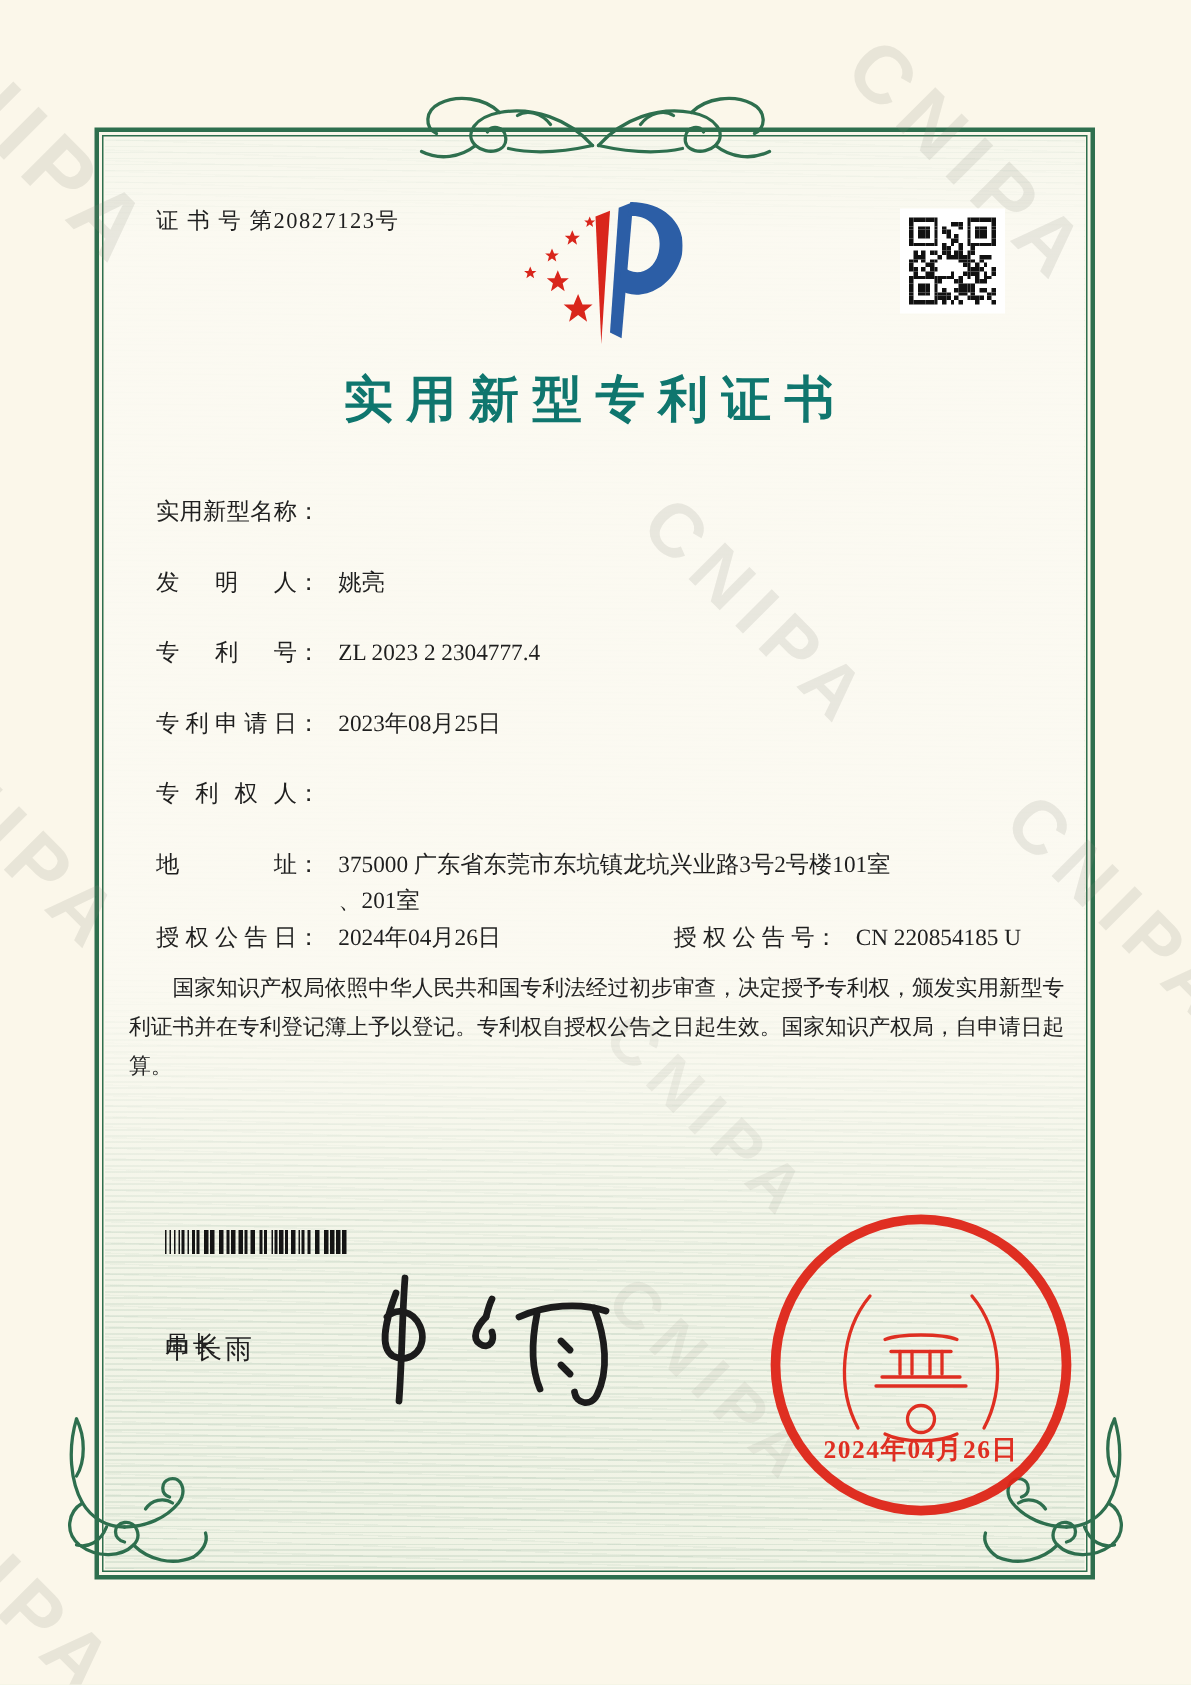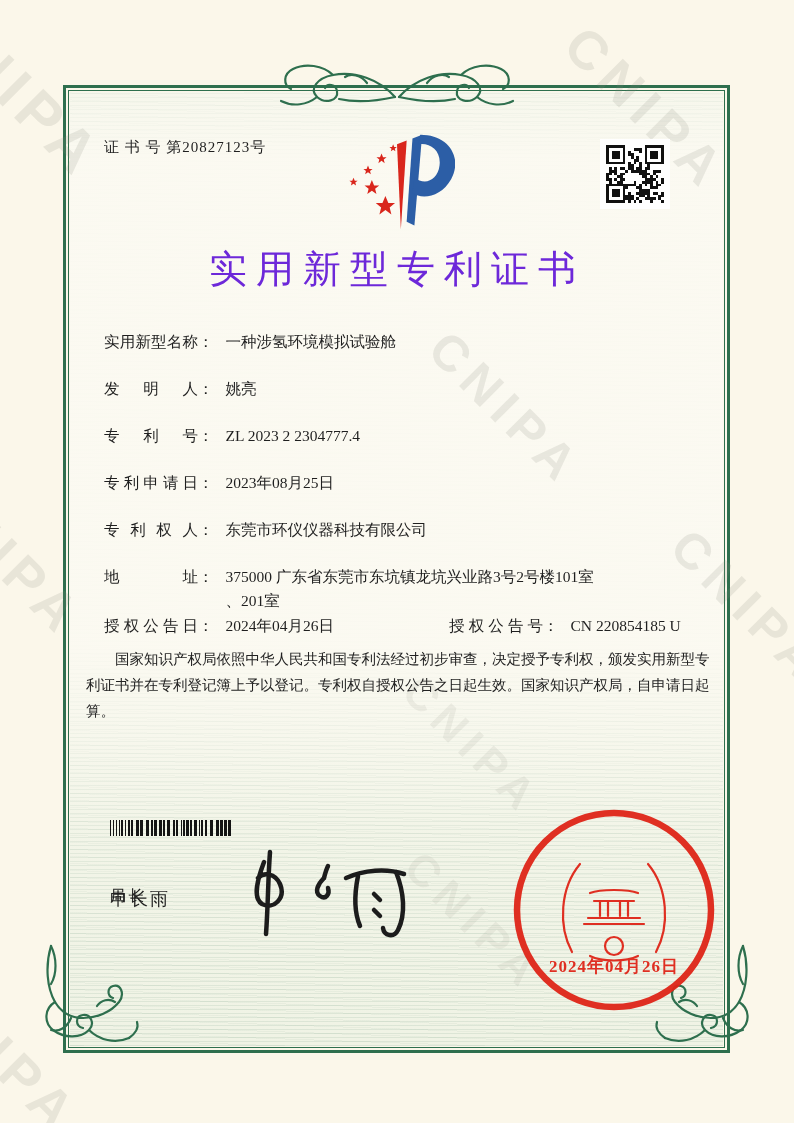--- a/index.html
+++ b/index.html
@@ -48,21 +48,21 @@
   .content{position:absolute;inset:0;z-index:4;}
   .cert-no{position:absolute;left:104px;top:138px;font-size:15px;letter-spacing:1px;}
   .logo{position:absolute;left:50%;top:132px;transform:translateX(-50%);}
   .qr-wrap{position:absolute;left:600px;top:139px;width:70px;height:70px;background:#fff;}
   .qr{position:absolute;left:6px;top:6px;width:58px;height:58px;display:grid;
       grid-template-columns:repeat(21,1fr);grid-template-rows:repeat(21,1fr);}
   .qr span{background:transparent;}
   .qr span.on{background:#111;}
   .title{
     position:absolute;left:0;right:0;top:244px;text-align:center;
-    font-size:38px;font-weight:normal;letter-spacing:9px;color:#6d28d9;
+    font-size:33px;font-weight:bold;letter-spacing:9px;color:#0f766e;
   }
 
   .rows{position:absolute;left:104px;top:330px;width:606px;font-size:15.5px;line-height:24px;}
   .row{display:flex;margin-bottom:23px;align-items:flex-start;}
   .row.tight{margin-bottom:1px;}
   .lbl{display:inline-block;width:94px;text-align:justify;text-align-last:justify;flex:0 0 94px;}
   .colon{flex:0 0 auto;margin-right:12px;}
   .val{flex:1 1 auto;}
   .val-addr{white-space:pre-line;}
   .grant-row{display:flex;margin-top:0;}
@@ -621,41 +621,39 @@
           <span class="on"></span>
         </div>
     </div>
 
     <div class="title">实用新型专利证书</div>
 
     <div class="rows">
       <div class="row">
         <span class="lbl">实用新型名称</span>
           <span class="colon">：</span>
-          <span class="val">一种涉氢环境模拟试验舱</span>
       </div>
       <div class="row">
         <span class="lbl">发明人</span>
           <span class="colon">：</span>
           <span class="val">姚亮</span>
       </div>
       <div class="row">
         <span class="lbl">专利号</span>
           <span class="colon">：</span>
           <span class="val">ZL 2023 2 2304777.4</span>
       </div>
       <div class="row">
         <span class="lbl">专利申请日</span>
           <span class="colon">：</span>
           <span class="val">2023年08月25日</span>
       </div>
       <div class="row">
         <span class="lbl">专利权人</span>
           <span class="colon">：</span>
-          <span class="val">东莞市环仪仪器科技有限公司</span>
       </div>
       <div class="row tight">
         <span class="lbl">地址</span>
           <span class="colon">：</span>
           <span class="val val-addr">375000 广东省东莞市东坑镇龙坑兴业路3号2号楼101室
 、201室</span>
       </div>
       <div class="grant-row">
         <span class="grant-group first">
           <span class="lbl">授权公告日</span>

